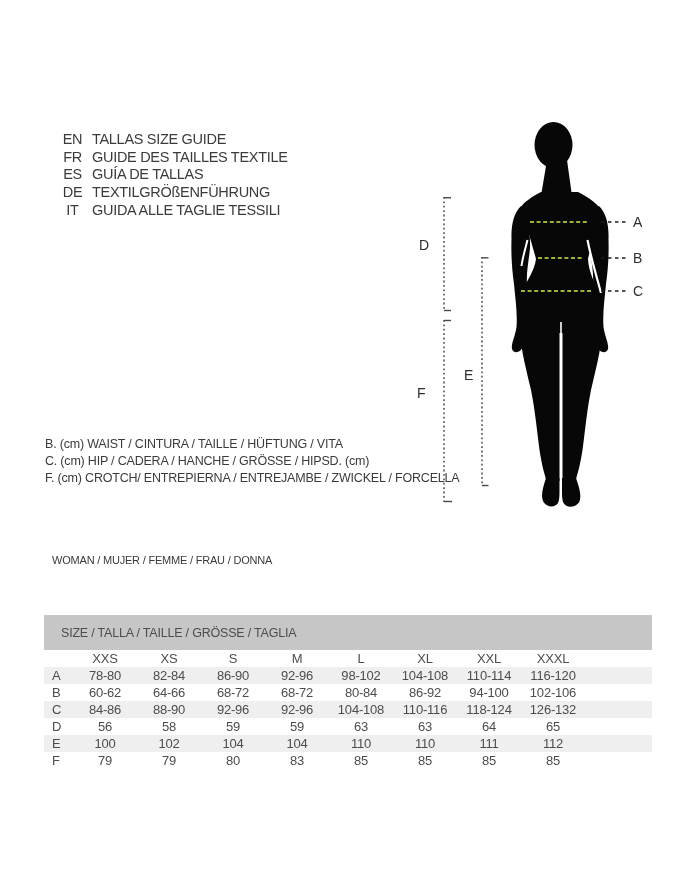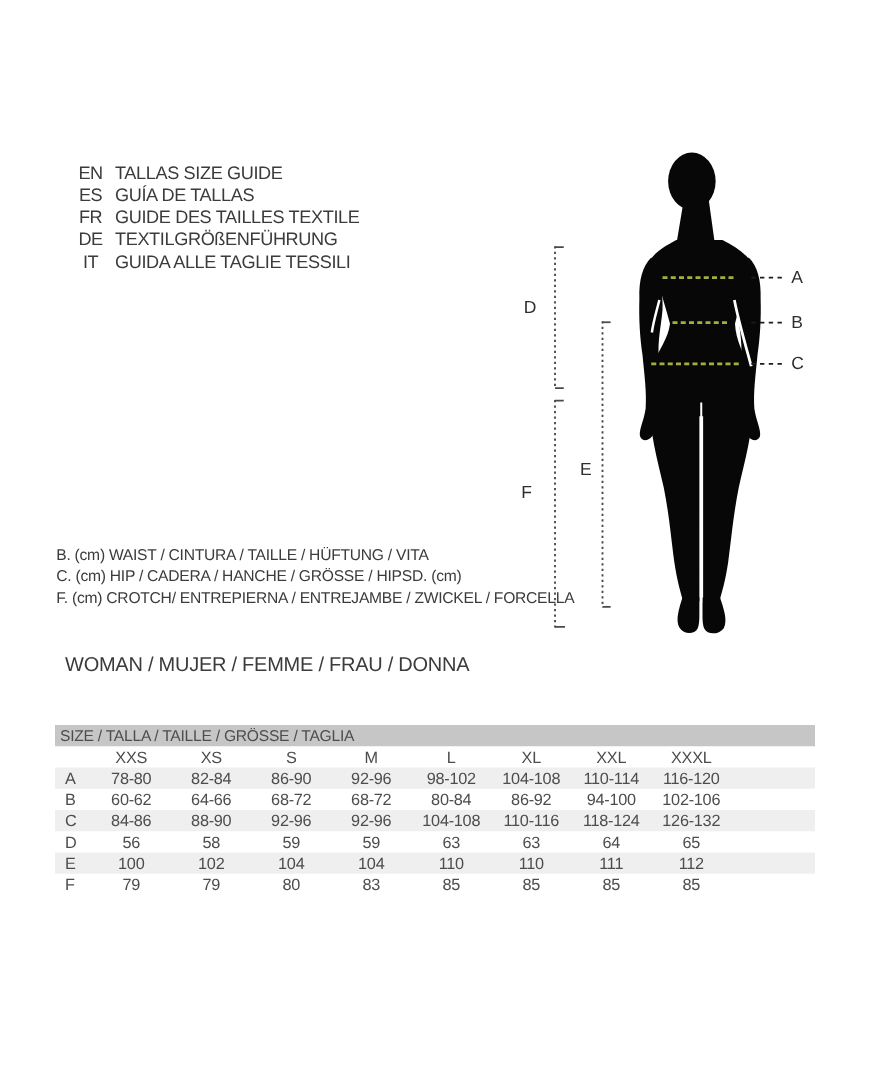--- a/index.html
+++ b/index.html
@@ -12,48 +12,48 @@
   .lang-row { display:flex; height:17.8px; align-items:center; }
   .lang-code { width:39px; flex:0 0 39px;text-align:center; }
   
   .figure-wrap { position:absolute; left:400px; top:100px; width:290px; height:450px; }
   .figure-wrap svg { display:block; }
   .fig-label { font-size:14px; fill:#2e2e2e; font-family:"Liberation Sans",sans-serif; }
   
   .measures { position:absolute; left:45px; top:435px; font-size:12.5px; letter-spacing:-0.2px; color:#3b3b3b; }
   .measure-row { height:17.4px; display:flex; align-items:center; }
   
-  .gender { position:absolute; left:52px; top:524px; font-size:16px; letter-spacing:-0.2px; color:#3b3b3b; }
+  .gender { position:absolute; left:52px; top:554px; font-size:11px; letter-spacing:-0.2px; color:#3b3b3b; }
   
   .size-table { position:absolute; left:44px; top:580px; width:608px; }
-  .size-bar { height:17px; background:#c6c6c6; display:flex; align-items:center;
-              padding-left:4px; box-sizing:border-box; font-size:12.5px; letter-spacing:-0.2px; color:#4d4d4d; }
+  .size-bar { height:35px; background:#c6c6c6; display:flex; align-items:center;
+              padding-left:17px; box-sizing:border-box; font-size:12.5px; letter-spacing:-0.2px; color:#4d4d4d;margin-top:35px; }
   .trow { display:grid; grid-template-columns:29px repeat(8,64px); width:608px; }
   .trow.stripe { background:#efefef; }
   .cell { height:17px; display:flex; align-items:center; justify-content:center;
           font-size:13px; letter-spacing:-0.2px; color:#4d4d4d; }
   .cell.rowlabel { justify-content:flex-start; padding-left:8px; }
 </style>
 </head>
 <body>
 
 <div class="page">
 
   <div class="langs">
     <div class="lang-row">
       <span class="lang-code">EN</span>
       <span>TALLAS SIZE GUIDE</span>
     </div>
     <div class="lang-row">
+      <span class="lang-code">FR</span>
+      <span>GUIDE DES TAILLES TEXTILE</span>
+    </div>
+    <div class="lang-row">
       <span class="lang-code">ES</span>
       <span>GUÍA DE TALLAS</span>
-    </div>
-    <div class="lang-row">
-      <span class="lang-code">FR</span>
-      <span>GUIDE DES TAILLES TEXTILE</span>
     </div>
     <div class="lang-row">
       <span class="lang-code">DE</span>
       <span>TEXTILGRÖßENFÜHRUNG</span>
     </div>
     <div class="lang-row">
       <span class="lang-code">IT</span>
       <span>GUIDA ALLE TAGLIE TESSILI</span>
     </div>
   </div>

